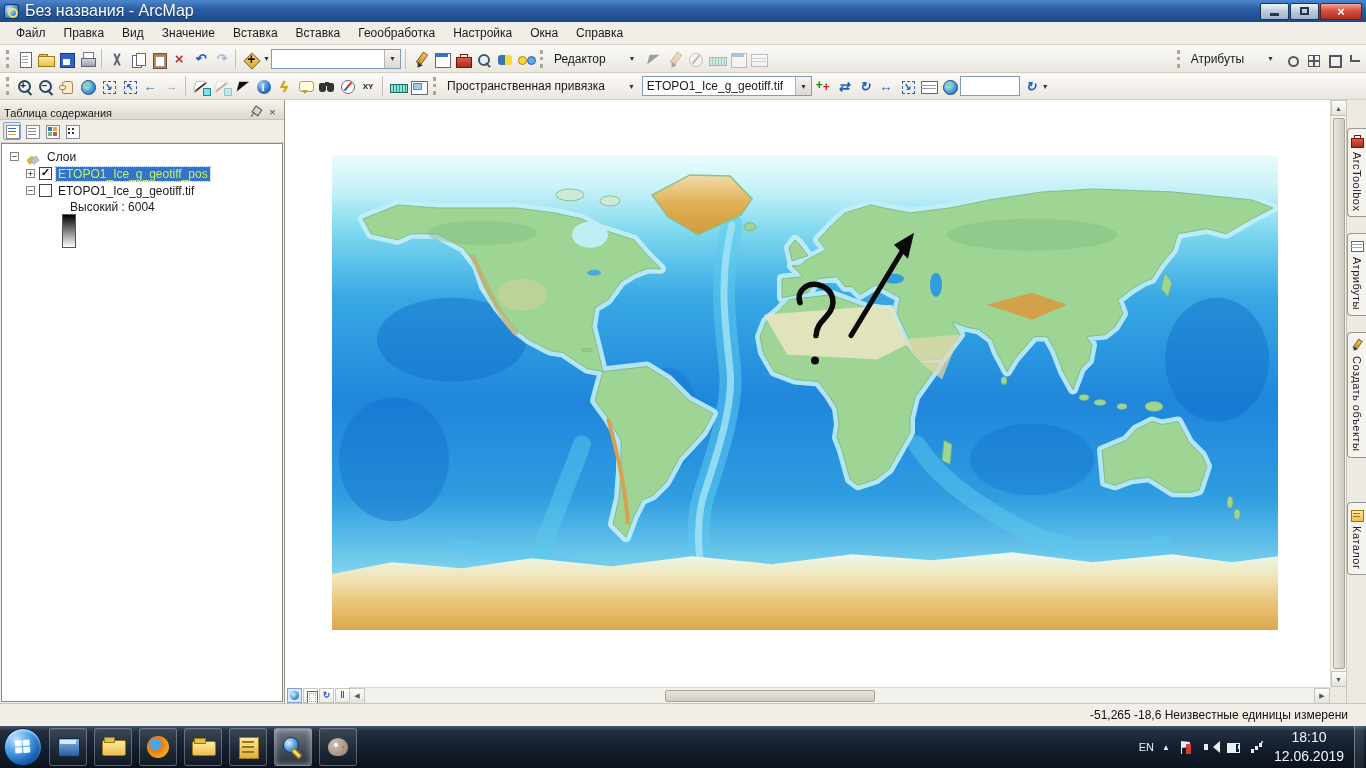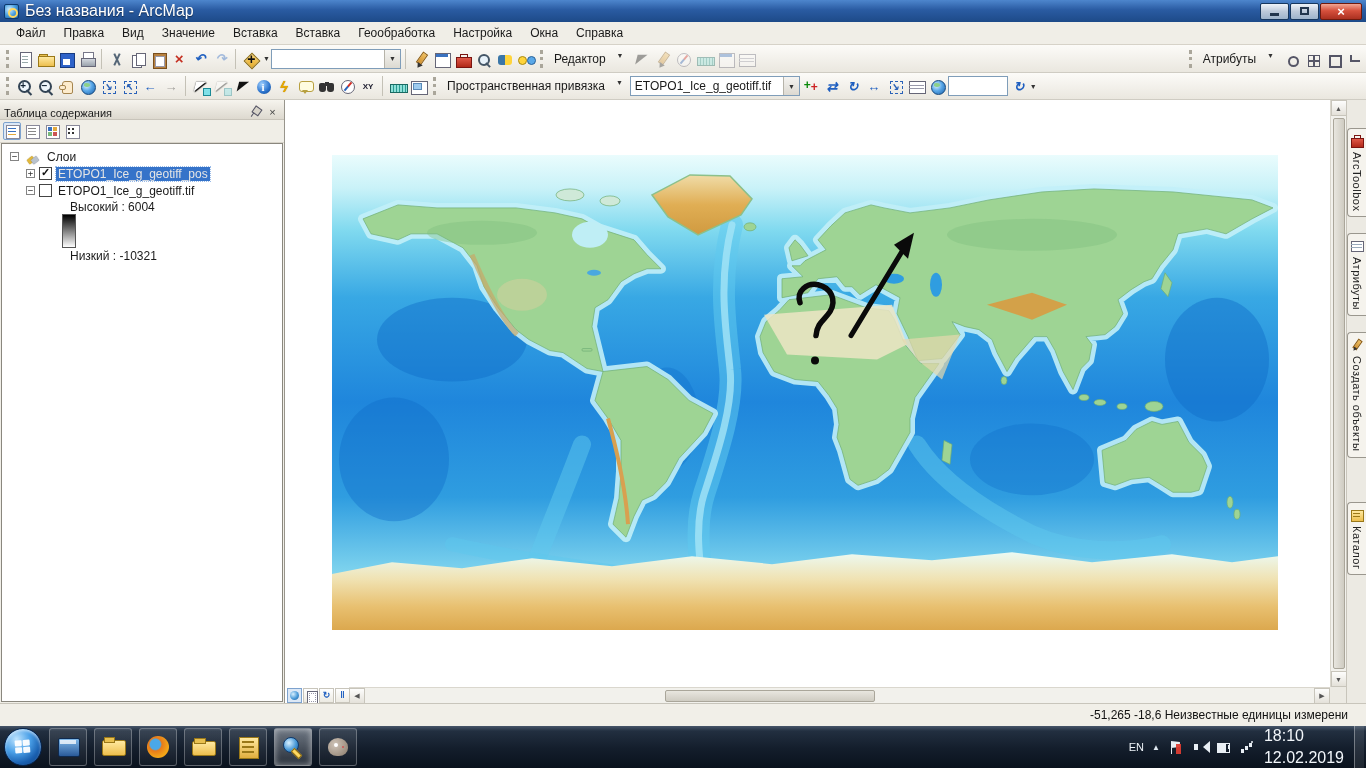--- a/index.html
+++ b/index.html
@@ -21,21 +21,21 @@
 
 .menubar{position:absolute;left:0;top:22px;right:0;height:23px;background:#f0eee7;border-bottom:1px solid #d6d2c8;display:flex;align-items:center;padding-left:8px;gap:2px}
 .menu-item{padding:3px 8px;white-space:nowrap}
 
 
 .tb{position:absolute;left:0;right:0;background:linear-gradient(#fcfbf8,#eae7df);border-bottom:1px solid #cfccc3;display:flex;align-items:center;gap:1px;padding:0 2px}
 .tb1{top:45px;height:28px}
 .tb2{top:73px;height:27px}
 .grip{width:0;height:18px;border-left:3px dotted #aaa69a;margin:0 4px;flex:none}
 .sep{width:1px;height:20px;background:#c4c1b6;margin:0 3px;flex:none}
-.ddl{display:flex;gap:11px;padding:2px 6px;white-space:nowrap;flex:none}
+.ddl{display:flex;align-items:center;gap:23px;padding:2px 6px;white-space:nowrap;flex:none}
 .arr{font-size:7px;color:#333;line-height:1}
 .combo{height:20px;background:#fff;border:1px solid #7f9db9;display:flex;align-items:stretch;flex:none}
 .combo .val{flex:1;padding:0 4px;white-space:nowrap;overflow:hidden;font-size:12px;display:flex;align-items:center}
 .combo input.val{border:0;outline:0;font:12px "Liberation Sans",sans-serif;min-width:0}
 .combo .cbtn{width:16px;background:linear-gradient(#f5f4f1,#dcd9d1);border-left:1px solid #b6b3a9;display:flex;align-items:center;justify-content:center;font-size:7px;color:#333}
 .w130{width:130px}.w170{width:170px}
 .tbinput{width:60px;height:20px;border:1px solid #7f9db9;background:#fff;font:12px "Liberation Sans",sans-serif;padding:0 3px}
 .push-right{margin-left:auto}
 
 
@@ -125,21 +125,21 @@
 .tbtn.v1:after{content:"";position:absolute;left:4px;top:5px;width:8px;height:1px;background:#3a72c0;box-shadow:0 3px #3a72c0,0 6px #e2a93c}
 .tbtn.v2:after{content:"";position:absolute;left:4px;top:5px;width:8px;height:1px;background:#888;box-shadow:0 3px #888,0 6px #888}
 .tbtn.v3:after{content:"";position:absolute;left:4px;top:4px;width:4px;height:4px;background:#3a72c0;box-shadow:5px 0 #e2a93c,0 5px #7ab87a,5px 5px #c55}
 .tbtn.v4:after{content:"";position:absolute;left:4px;top:5px;width:2px;height:2px;background:#333;box-shadow:4px 0 #333,0 4px #333,4px 4px #333}
 .toc-tree{flex:1;background:#fff;border:1px solid #8a877e;margin:0 1px 1px 1px;overflow:hidden;padding-top:4px;font-size:12px}
 .trow{display:flex;align-items:center;height:17px;gap:4px;white-space:nowrap}
 .expbox{width:9px;height:9px;border:1px solid #848484;background:#fff;display:inline-flex;align-items:center;justify-content:center;font-size:9px;line-height:7px;color:#333;flex:none;font-family:"DejaVu Sans Mono",monospace}
 .cb{width:13px;height:13px;border:1px solid #444;background:#fff;display:inline-flex;align-items:center;justify-content:center;flex:none}
 .cb .ck{font-size:11px;line-height:1;color:#111;margin-top:-2px}
 .lbl{padding:0 2px}
-.lbl.sel{background:#3573c9;color:#e5e5e5;outline:1px dotted #9bbce8}
+.lbl.sel{background:#3573c9;color:#bef264;outline:1px dotted #9bbce8}
 .legend-field{padding-left:64px;height:16px;display:flex;align-items:center}
 .legend-high{padding-left:68px;height:15px;display:flex;align-items:center}
 .legend-low{padding-left:68px;height:15px;display:flex;align-items:center}
 .ramp{margin-left:60px;width:14px;height:34px;background:linear-gradient(#000,#fff);border:1px solid #555}
 
 
 .workspace{position:absolute;left:285px;top:100px;width:1061px;height:603px;background:#fff;overflow:hidden}
 .map-img{position:absolute;left:47px;top:55px}
 .vscroll{position:absolute;right:0;top:0;bottom:16px;width:16px;background:#f2f1ec;border-left:1px solid #dad7ce;display:flex;flex-direction:column;align-items:center}
 .hscroll{position:absolute;left:64px;right:16px;bottom:0;height:16px;background:#f2f1ec;border-top:1px solid #dad7ce;display:flex;align-items:center}
@@ -202,21 +202,21 @@
 .tray-ic{width:16px;height:16px;position:relative}
 .tray-ic:before,.tray-ic:after{content:"";position:absolute}
 .tr-flag:before{left:3px;top:2px;width:9px;height:7px;background:#e8eef4;clip-path:polygon(0 0,100% 15%,100% 85%,0 100%)}
 .tr-flag:after{left:3px;top:9px;width:1px;height:6px;background:#e8eef4;box-shadow:7px -2px 0 2px rgba(220,60,50,.95);}
 .tr-vol:before{left:2px;top:5px;width:4px;height:6px;background:#e8eef4}
 .tr-vol:after{left:5px;top:2px;width:0;height:0;border:6px solid transparent;border-right:7px solid #e8eef4}
 .tr-batt:before{left:1px;top:4px;width:11px;height:8px;border:1px solid #e8eef4;background:linear-gradient(90deg,#e8eef4 70%,transparent 70%)}
 .tr-batt:after{left:12px;top:6px;width:2px;height:4px;background:#e8eef4}
 .tr-net:before{left:1px;top:10px;width:3px;height:4px;background:#e8eef4;box-shadow:4px -3px #e8eef4,8px -6px #e8eef4}
 .tr-net:after{left:11px;top:2px;width:2px;height:2px;background:#e8eef4;border-radius:50%}
-.clock{text-align:left;font-size:16px;line-height:1.35;color:#f2f6fa}
+.clock{text-align:center;font-size:14px;line-height:1.35;color:#f2f6fa}
 .desk-sliver{width:10px;height:42px;margin:0 -4px 0 2px;background:rgba(255,255,255,.09);border-left:1px solid rgba(255,255,255,.35)}
 </style>
 </head>
 <body>
 
 <div id="screen">
 
   <div class="titlebar">
     <span class="app-icon"></span>
     <span class="title-text">Без названия - ArcMap</span>
@@ -382,21 +382,20 @@
       </div>
       <div class="trow" style="padding-left:24px">
         <span class="expbox">−</span>
         <span class="cb">
             <b class="ck" style="visibility: hidden;">✓</b>
           </span>
         <span class="lbl">ETOPO1_Ice_g_geotiff.tif</span>
       </div>
       <div class="legend-high">Высокий : 6004</div>
       <div class="ramp"></div>
-      <div class="legend-low">Низкий : -10321</div>
     </div>
   </div>
 
   <div class="workspace">
     <svg class="map-img" width="946" height="475" viewBox="0 0 946 476" preserveAspectRatio="none">
       <defs>
         <linearGradient id="ocean" x1="0" y1="0" x2="0" y2="1">
           <stop offset="0" stop-color="#eafcfd"></stop>
             <stop offset="0.07" stop-color="#c9f2f8"></stop>
           <stop offset="0.16" stop-color="#7fd9ef"></stop>
@@ -575,19 +574,19 @@
       </div>
     <div class="tray">
       <span class="tray-lang">EN</span>
       <span class="tray-exp">▲</span>
       <span class="tray-ic tr-flag"></span>
       <span class="tray-ic tr-vol"></span>
       <span class="tray-ic tr-batt"></span>
       <span class="tray-ic tr-net"></span>
       <span class="clock">
         <div>18:10</div>
-        <div>12.02.2019</div>
+        <div>12.06.2019</div>
       </span>
       <span class="desk-sliver"></span>
     </div>
   </div>
 
 </div>
 
 </body></html>

